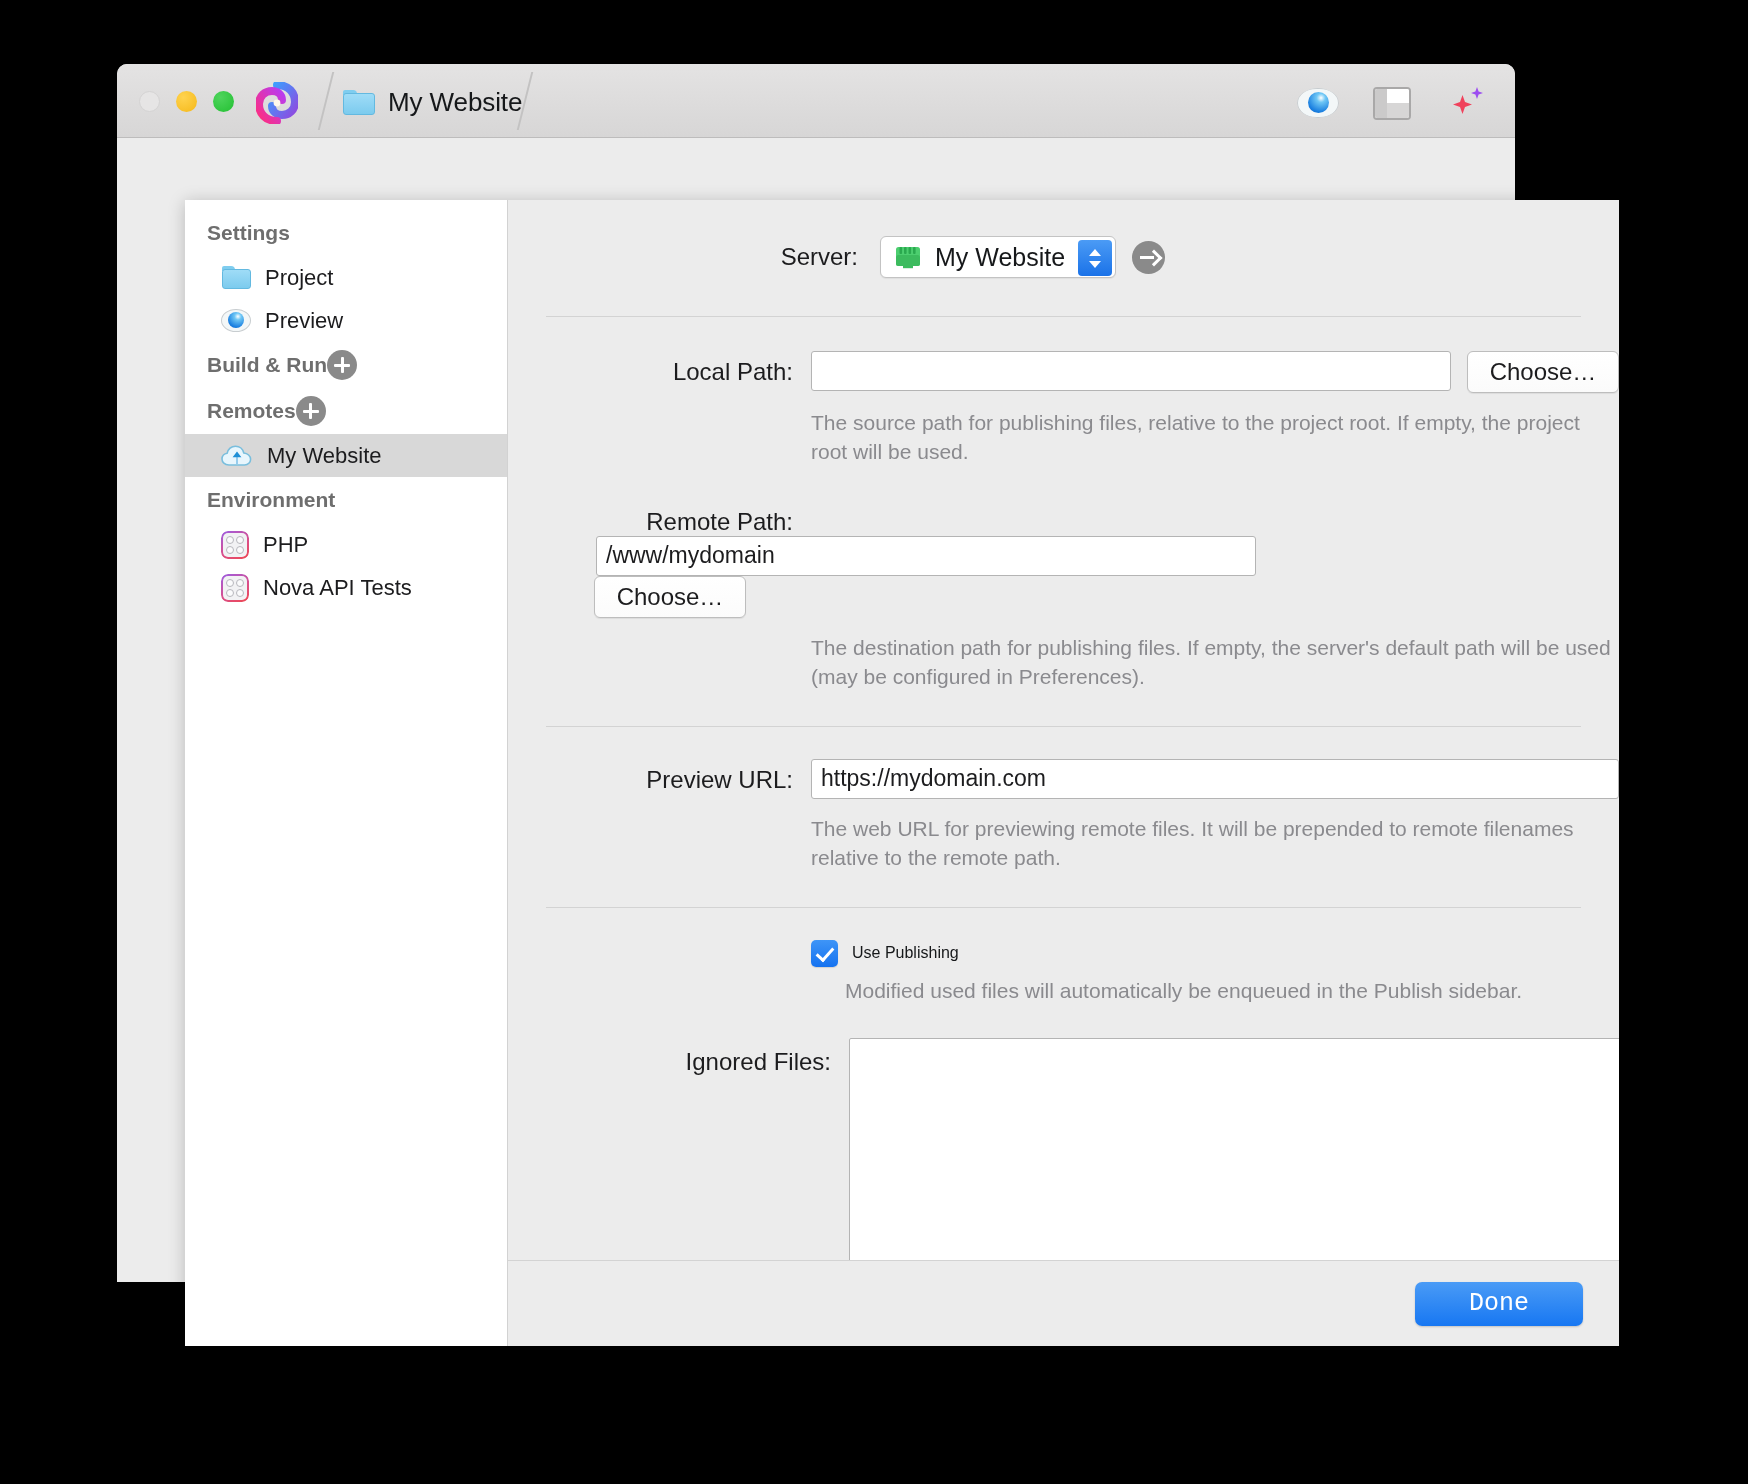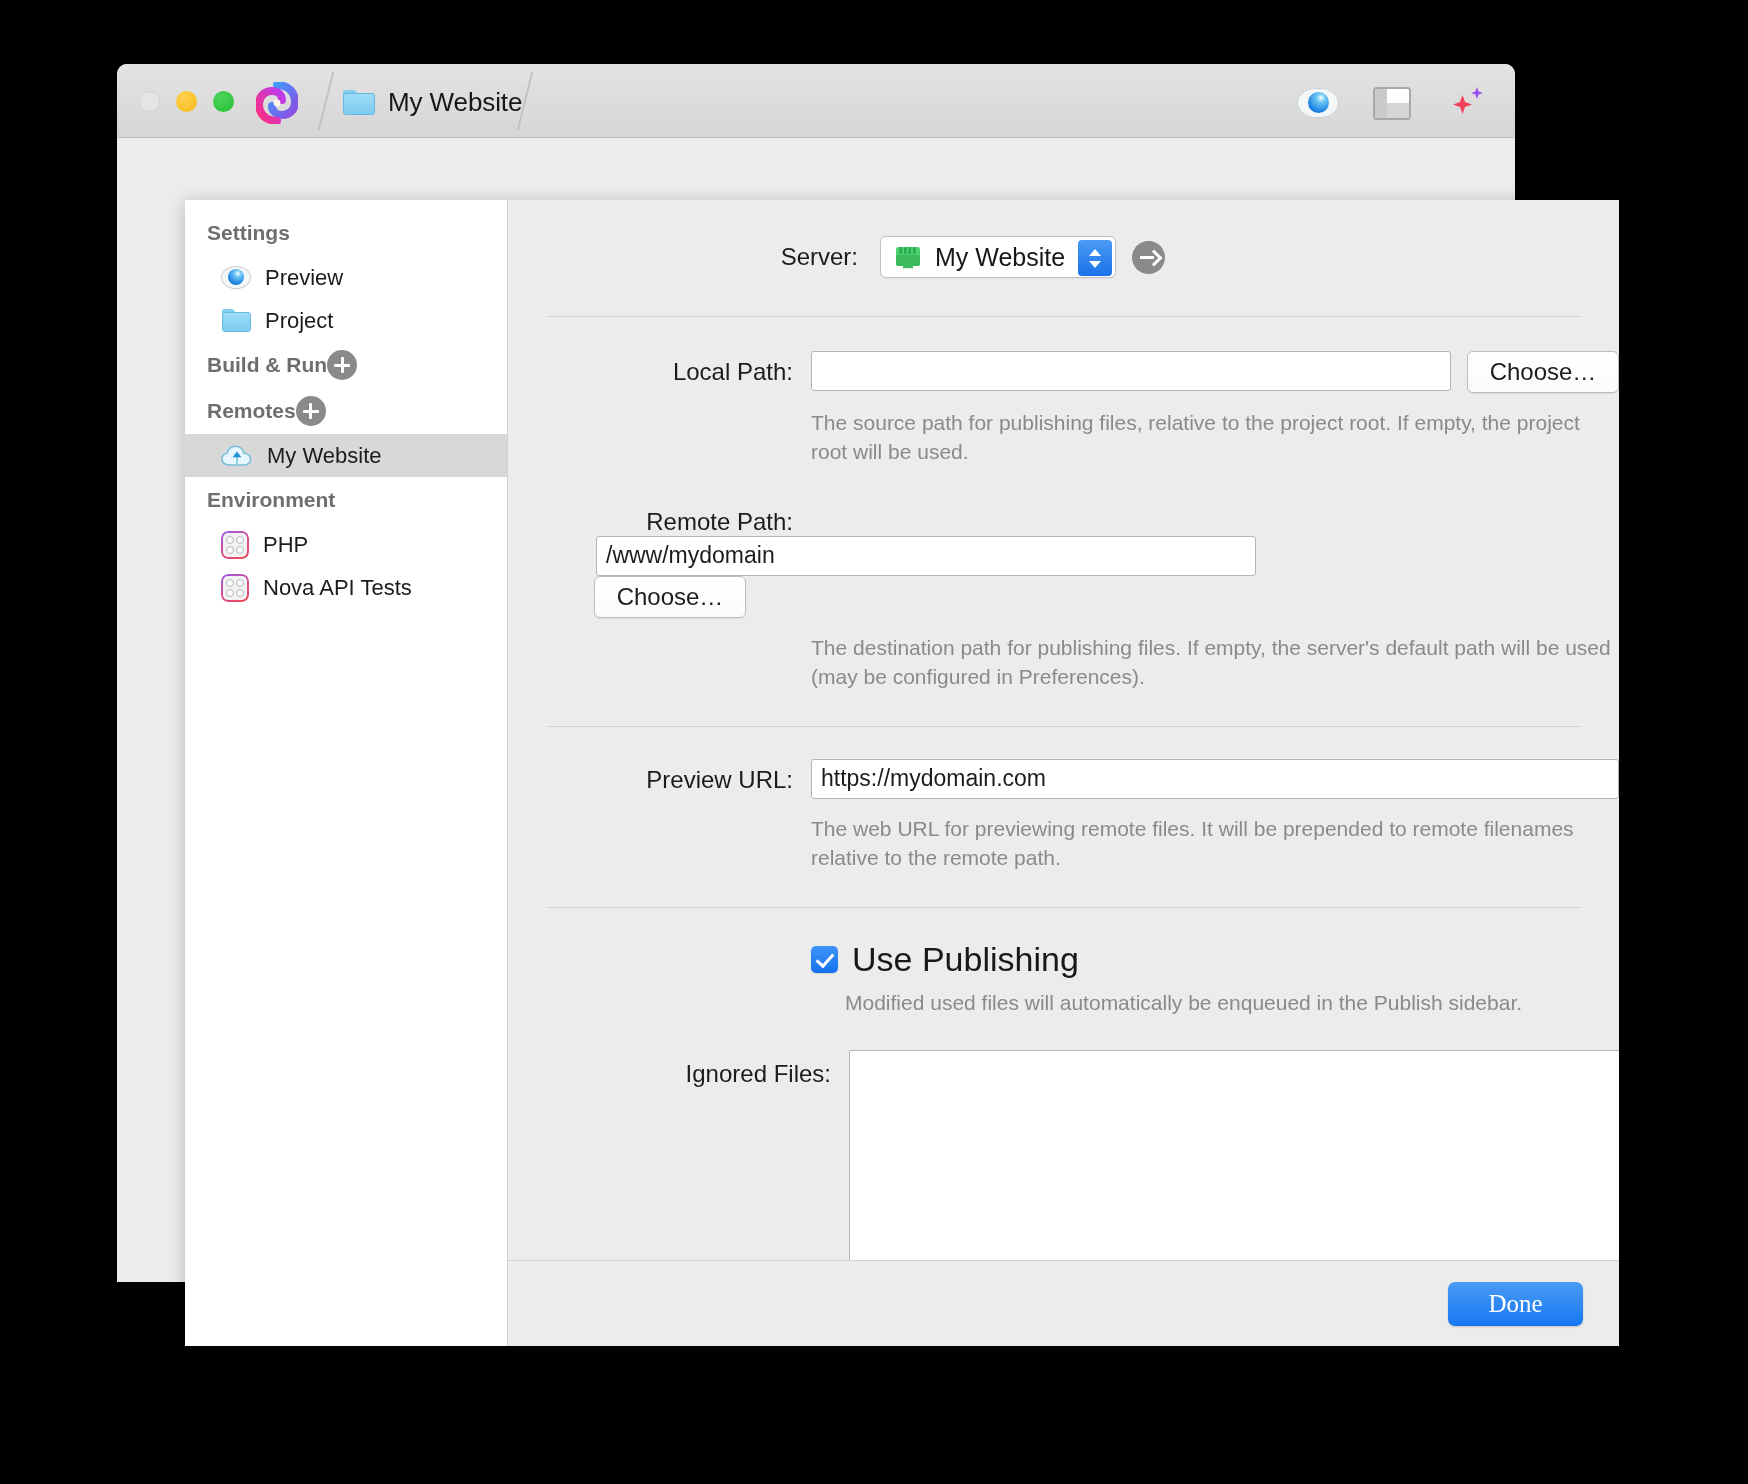--- a/index.html
+++ b/index.html
@@ -463,28 +463,28 @@
     height: 86px;
     background: #ececec;
     border-top: 1px solid #d3d3d3;
     display: flex;
     align-items: center;
     justify-content: flex-end;
     padding-right: 36px;
     box-sizing: border-box;
   }
   .done {
-    width: 135px;
+    width: 168px;
     height: 44px;
     border-radius: 7px;
     background: linear-gradient(180deg, #4a9bf6 0%, #1777f2 100%);
     border: none;
     color: #fff;
     font-size: 25px;
-    font-family: Liberation Serif, serif;
+    font-family: Liberation Mono, monospace;
     cursor: default;
     box-shadow: 0 1px 2px rgba(0,0,0,0.18);
   }
 </style>
 </head>
 <body>
 
 <div id="root">
 
   <div class="window">
@@ -553,33 +553,33 @@
 
     <div class="sheet">
 
       <div class="sidebar">
 
         <div class="group-head">
           <span>Settings</span>
         </div>
 
         <div class="s-item">
+          <span class="ico folder">
+            <span class="back"></span>
+              <span class="body"></span>
+          </span>
+          <span>Project</span>
+        </div>
+
+        <div class="s-item">
           <span class="ico eye-small">
             <span class="white"></span>
               <span class="iris"></span>
           </span>
           <span>Preview</span>
-        </div>
-
-        <div class="s-item">
-          <span class="ico folder">
-            <span class="back"></span>
-              <span class="body"></span>
-          </span>
-          <span>Project</span>
         </div>
 
         <div class="group-head">
           <span>Build &amp; Run</span>
           <span class="plus"></span>
         </div>
 
         <div class="group-head">
           <span>Remotes</span>
           <span class="plus"></span>
@@ -676,21 +676,21 @@
           <div class="row" style="margin-top:32px;padding-left:70px;">
             <div class="lbl">Preview URL:</div>
             <input class="txt" style="width: 824px; margin-left: 18px;" value="https://mydomain.com">
           </div>
           <div class="helptext" style="margin:16px 0 0 303px;max-width:810px;">The web URL for previewing remote files. It will be prepended to remote filenames relative to the remote path.</div>
 
           <div class="hr" style="margin-top:34px;"></div>
 
           <div style="display:flex;align-items:center;gap:14px;margin:32px 0 0 303px;">
             <span class="check"></span>
-            <span style="font-size:34px;color:#16181a;">Use Publishing</span>
+            <span style="font-size:16px;color:#16181a;">Use Publishing</span>
           </div>
           <div class="helptext" style="margin:10px 0 0 337px;">Modified used files will automatically be enqueued in the Publish sidebar.</div>
 
           <div class="row" style="margin-top:32px;padding-left:108px;">
             <div class="lbl tall">Ignored Files:</div>
             <div style="margin-left:18px;">
               <div class="listbox"></div>
               <div class="pm" style="margin-top:18px;">
                 <div class="plusb">+</div>
                 <div class="sep"></div>

